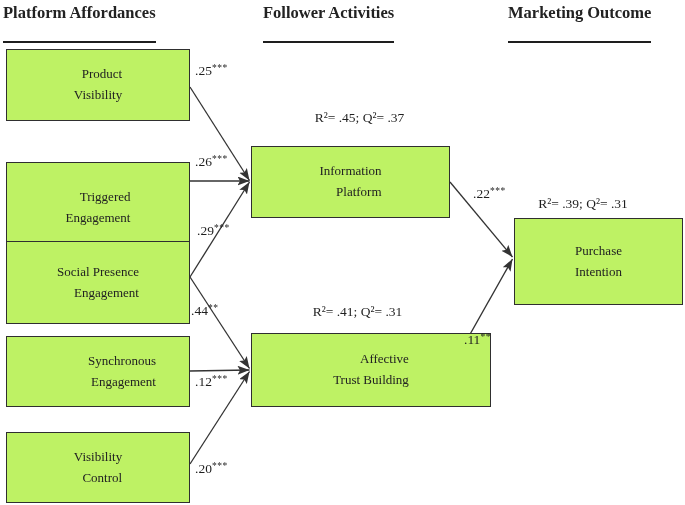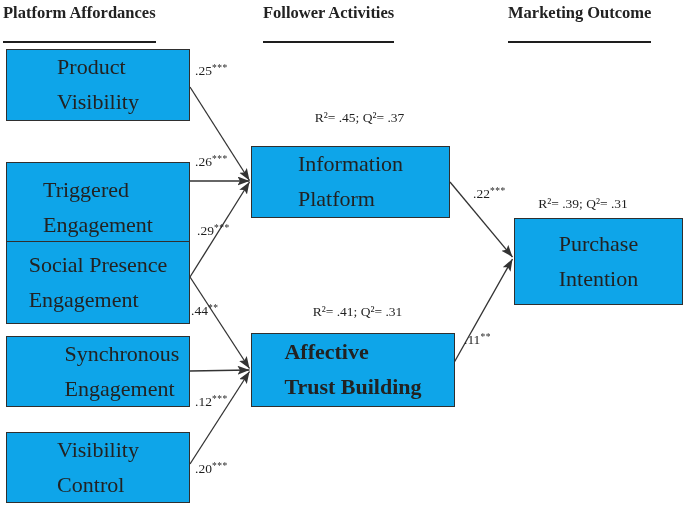--- a/index.html
+++ b/index.html
@@ -6,23 +6,23 @@
   .canvas{
     position:relative;width:685px;height:505px;background:#ffffff;
     font-family:"Liberation Serif","DejaVu Serif",serif;color:#222222;
     overflow:hidden;
   }
   .arrows{position:absolute;left:0;top:0;width:685px;height:505px;pointer-events:none;}
   .arrows line{stroke:#333333;stroke-width:1.3;}
   .col-header{position:absolute;top:3px;font-size:16.5px;font-weight:bold;white-space:nowrap;}
   .col-header .hd{display:inline-block;border-bottom:2px solid #1e1e1e;padding-bottom:18px;}
   .cbox{
-    position:absolute;box-sizing:border-box;border:1.4px solid #2f2f2f;background:#0ea5e9;
-    display:flex;align-items:center;justify-content:center;text-align:left;
-    font-size:22px;line-height:1.58;white-space:pre-line;
+    position:absolute;box-sizing:border-box;border:1.4px solid #2f2f2f;background:#bef264;
+    display:flex;align-items:center;justify-content:center;text-align:right;
+    font-size:13px;line-height:1.58;white-space:pre-line;
   }
   .stats{position:absolute;font-size:13.5px;text-align:center;white-space:nowrap;color:#1f1f1f;}
   .coef{position:absolute;font-size:13.5px;white-space:nowrap;color:#1f1f1f;}
   .coef sup{font-size:9.5px;letter-spacing:0.5px;vertical-align:4px;}
 </style>
 </head>
 <body>
 
 <div class="canvas">
 
@@ -58,32 +58,32 @@
 Engagement</div>
   <div class="cbox" style="left:6px;top:241px;width:184px;height:83px;">Social Presence
 Engagement</div>
   <div class="cbox" style="left:6px;top:336px;width:184px;height:71px;padding-left:48px;">Synchronous
 Engagement</div>
   <div class="cbox" style="left:6px;top:432px;width:184px;height:71px;">Visibility
 Control</div>
 
   <div class="cbox" style="left:251px;top:146px;width:199px;height:72px;">Information
 Platform</div>
-  <div class="cbox" style="left:251px;top:333px;width:204px;height:74px;font-weight:bold;">Affective
+  <div class="cbox" style="left:251px;top:333px;width:240px;height:74px;">Affective
 Trust Building</div>
 
   <div class="cbox" style="left:514px;top:218px;width:169px;height:87px;">Purchase
 Intention</div>
 
   <div class="stats" style="left:260px;top:110px;width:199px;">R²= .45; Q²= .37</div>
   <div class="stats" style="left:258px;top:304px;width:199px;">R²= .41; Q²= .31</div>
   <div class="stats" style="left:499px;top:196px;width:168px;">R²= .39; Q²= .31</div>
 
   <div class="coef" style="left:195px;top:63px;"><span>.25</span><sup>***</sup></div>
   <div class="coef" style="left:195px;top:154px;"><span>.26</span><sup>***</sup></div>
   <div class="coef" style="left:197px;top:223px;"><span>.29</span><sup>***</sup></div>
   <div class="coef" style="left:191px;top:303px;"><span>.44</span><sup>**</sup></div>
-  <div class="coef" style="left:195px;top:394px;"><span>.12</span><sup>***</sup></div>
+  <div class="coef" style="left:195px;top:374px;"><span>.12</span><sup>***</sup></div>
   <div class="coef" style="left:195px;top:461px;"><span>.20</span><sup>***</sup></div>
   <div class="coef" style="left:473px;top:186px;"><span>.22</span><sup>***</sup></div>
   <div class="coef" style="left:464px;top:332px;"><span>.11</span><sup>**</sup></div>
 
 </div>
 
 </body></html>

